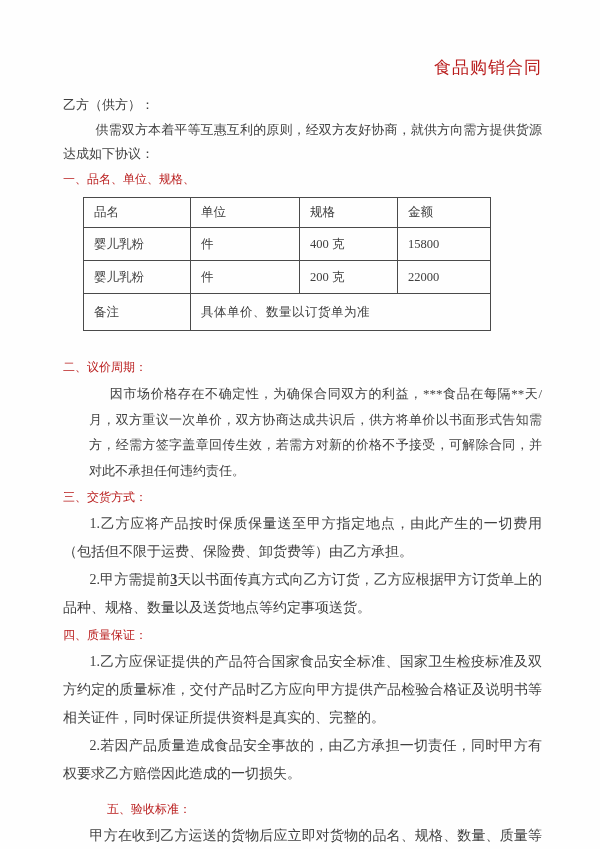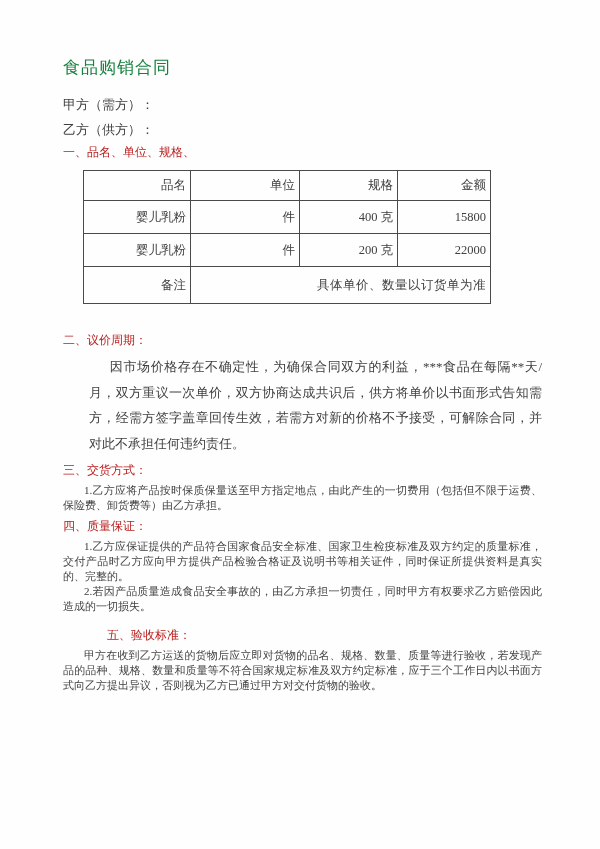--- a/index.html
+++ b/index.html
@@ -18,24 +18,24 @@
     box-sizing: border-box;
     width: 600px;
     height: 849px;
     padding: 56px 58px 0 63px;
     background: #fefefe;
   }
   .title {
     font-size: 17px;
     font-weight: 400;
     letter-spacing: 1px;
-    text-align: left;
+    text-align: right;
     margin: 0 0 12px 0;
     line-height: 24px;
-    color: #15803d;
+    color: #b91c1c;
   }
   .line {
     font-size: 13px;
     line-height: 25px;
     margin: 0;
   }
   .intro {
     font-size: 13px;
     line-height: 24px;
     margin: 1px 0 3px 0;
@@ -50,21 +50,20 @@
     line-height: 21px;
   }
   .sec-gap-large { margin-top: 26px; }
   .sec-gap-small { margin-top: 3px; }
   .sec-gap-mid   { margin-top: 11px; margin-left: 44px; }
 
   table.ptable {
     border-collapse: collapse;
     table-layout: fixed;
     margin: 7px 0 0 20px;
-    text-align: right;
   }
   table.ptable td {
     border: 1px solid #4a4a4a;
     font-size: 12.5px;
     color: #404040;
     padding: 0 4px 0 10px;
     vertical-align: middle;
     overflow: hidden;
   }
   tr.hdr td  { height: 29px; }
@@ -77,42 +76,42 @@
   }
 
   .para-neg {
     font-size: 13px;
     line-height: 25.5px;
     margin: 3px 0 4px 26px;
     text-indent: 1.6em;
     text-align: justify;
   }
   .item {
-    font-size: 11px;
-    line-height: 15px;
+    font-size: 14px;
+    line-height: 28px;
     margin: 0;
     text-indent: 1.9em;
     text-align: justify;
   }
   .item-first { margin-top: 2px; }
   .em3 {
     font-weight: 700;
     text-decoration: underline;
   }
 </style>
 </head>
 <body>
 
 <div class="page">
 
   <h1 class="title">食品购销合同</h1>
 
-  <p class="line">甲方（需方）：</p>
   <p class="line">乙方（供方）：</p>
 
+  <p class="intro">供需双方本着平等互惠互利的原则，经双方友好协商，就供方向需方提供货源达成如下协议：</p>
 
   <h2 class="sec">一、品名、单位、规格、</h2>
 
   <table class="ptable">
     <colgroup>
       <col style="width:107px">
       <col style="width:109px">
       <col style="width:98px">
       <col style="width:93px">
     </colgroup>
@@ -140,20 +139,21 @@
         <td class="note-value" colspan="3">具体单价、数量以订货单为准</td>
       </tr>
     </tbody>
   </table>
 
   <h2 class="sec sec-gap-large">二、议价周期：</h2>
   <p class="para-neg">因市场价格存在不确定性，为确保合同双方的利益，***食品在每隔**天/月，双方重议一次单价，双方协商达成共识后，供方将单价以书面形式告知需方，经需方签字盖章回传生效，若需方对新的价格不予接受，可解除合同，并对此不承担任何违约责任。</p>
 
   <h2 class="sec sec-gap-small">三、交货方式：</h2>
   <p class="item item-first">1.乙方应将产品按时保质保量送至甲方指定地点，由此产生的一切费用（包括但不限于运费、保险费、卸货费等）由乙方承担。</p>
+  <p class="item"><span>2.甲方需提前</span><span class="em3">3</span><span>天以书面传真方式向乙方订货，乙方应根据甲方订货单上的品种、规格、数量以及送货地点等约定事项送货。</span></p>
 
   <h2 class="sec sec-gap-small">四、质量保证：</h2>
   <p class="item item-first">1.乙方应保证提供的产品符合国家食品安全标准、国家卫生检疫标准及双方约定的质量标准，交付产品时乙方应向甲方提供产品检验合格证及说明书等相关证件，同时保证所提供资料是真实的、完整的。</p>
   <p class="item">2.若因产品质量造成食品安全事故的，由乙方承担一切责任，同时甲方有权要求乙方赔偿因此造成的一切损失。</p>
 
   <h2 class="sec sec-gap-mid">五、验收标准：</h2>
   <p class="item item-first">甲方在收到乙方运送的货物后应立即对货物的品名、规格、数量、质量等进行验收，若发现产品的品种、规格、数量和质量等不符合国家规定标准及双方约定标准，应于三个工作日内以书面方式向乙方提出异议，否则视为乙方已通过甲方对交付货物的验收。</p>
 
 </div>
 

